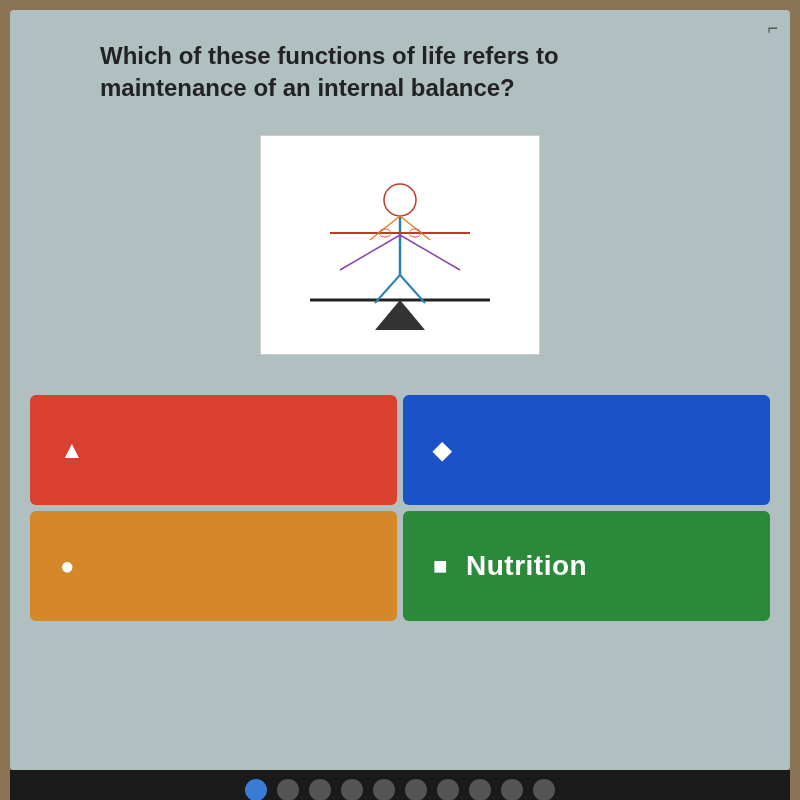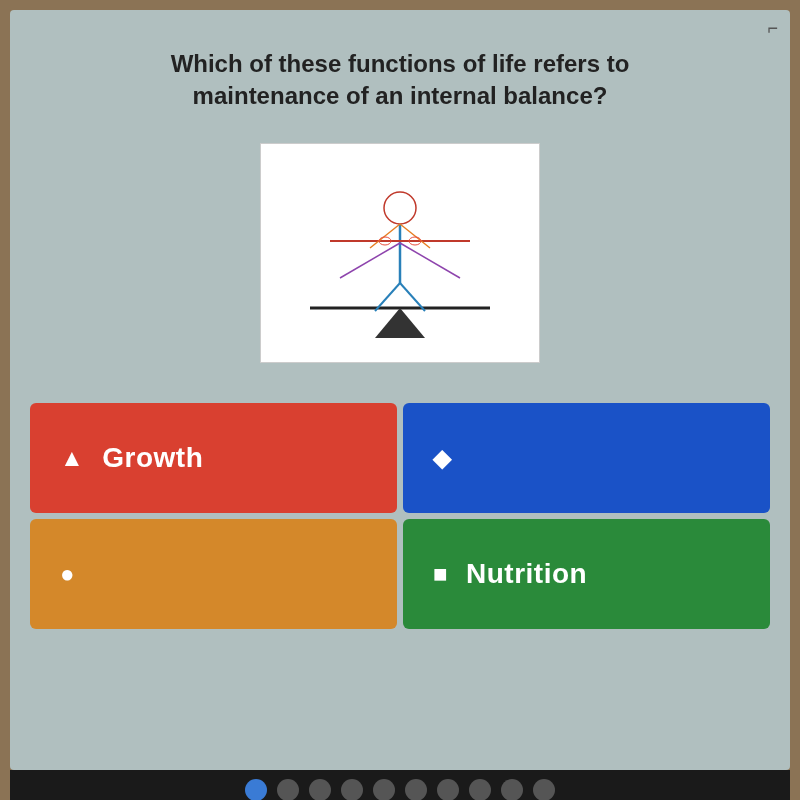--- a/index.html
+++ b/index.html
@@ -21,26 +21,25 @@
       display: flex;
       flex-direction: column;
       align-items: center;
       padding: 30px 20px 20px;
       position: relative;
     }
 
     .question {
       font-size: 24px;
       font-weight: bold;
-      text-align: center;
+      text-align: left;
       color: #222;
       line-height: 1.35;
       margin-bottom: 30px;
       max-width: 600px;
-      margin-top: 8px;
     }
 
     .image-container {
       background: white;
       border: 1px solid #ccc;
       width: 280px;
       height: 220px;
       display: flex;
       align-items: center;
       justify-content: center;
@@ -147,21 +146,20 @@
       <line x1="130" y1="90" x2="190" y2="125" stroke="#8e44ad" stroke-width="1.5"></line>
 
       <ellipse cx="115" cy="88" rx="6" ry="4" fill="none" stroke="#e74c3c" stroke-width="1"></ellipse>
       <ellipse cx="145" cy="88" rx="6" ry="4" fill="none" stroke="#e74c3c" stroke-width="1"></ellipse>
     </svg>
   </div>
 
   <div class="answers-grid">
   <button class="answer-btn btn-red">
         <span class="icon">▲</span>
-        <span>Growth</span>
       </button>
       <button class="answer-btn btn-blue">
         <span class="icon">◆</span>
       </button>
       <button class="answer-btn btn-orange">
         <span class="icon">●</span>
       </button>
       <button class="answer-btn btn-green">
         <span class="icon">■</span>
         <span>Nutrition</span>

